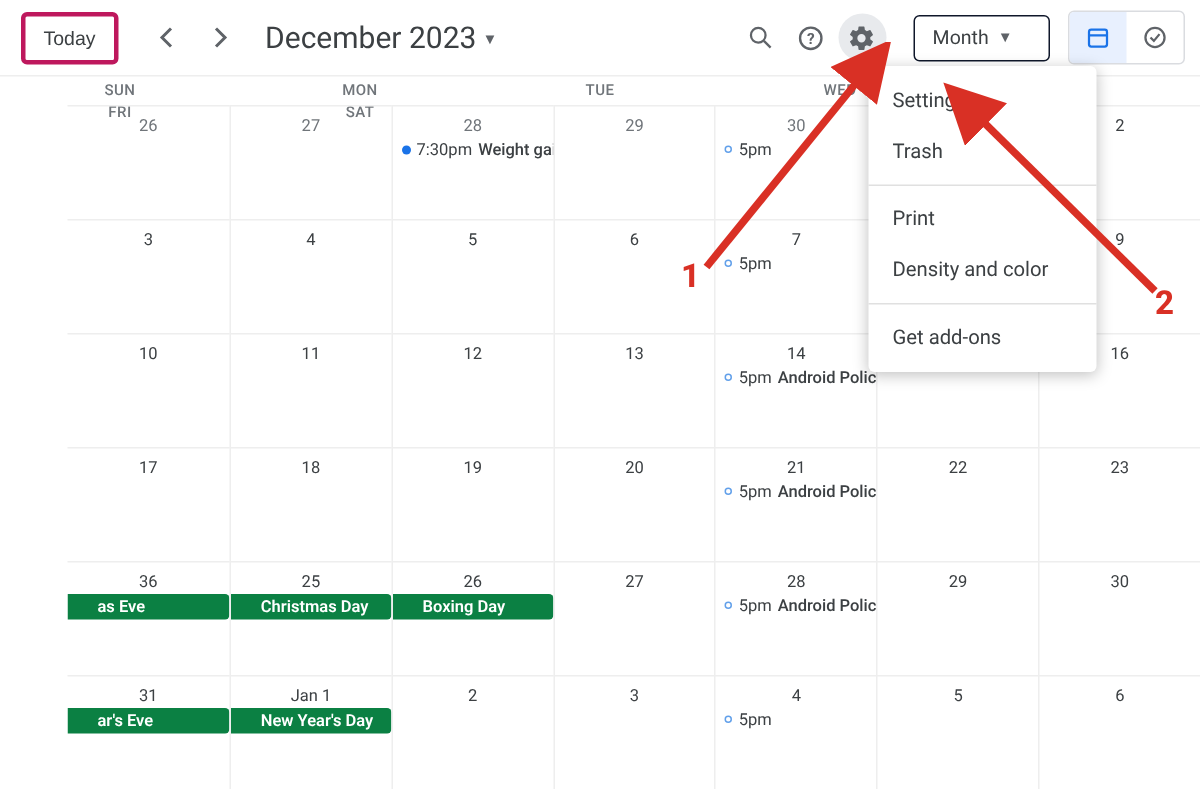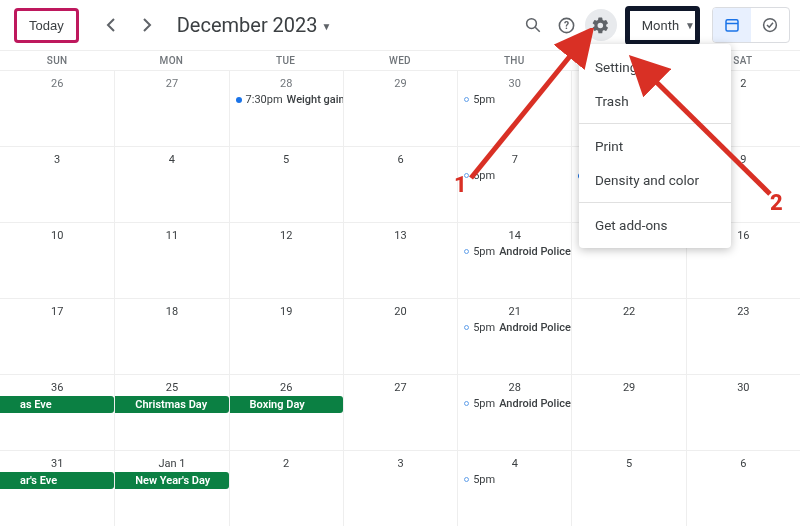--- a/index.html
+++ b/index.html
@@ -40,24 +40,24 @@
   .title {
     display: flex; align-items: center;
     margin-left: 8px; gap: 4px;
     font-size: 20px; color: #3c4043; cursor: pointer; text-align: center;
   }
   .title .tri { font-size: 10px; color: #5f6368; margin-top:3px;}
   .spacer { flex: 1; }
   .right-icons { display: flex; align-items: center; gap: 2px; }
   .gear-active { background: #e8eaed; }
   .view-select {
-    border: 5px solid #0f172a; border-radius: 4px;
-    padding: 7px 0 7px 12px;
+    border: 1px solid #0f172a; border-radius: 4px;
+    padding: 7px 24px 7px 12px;
     display: flex; align-items: center; gap: 6px;
-    font-size: 13px; cursor: pointer; margin-left:6px;
+    font-size: 13px; cursor: pointer; margin-left:16px;
   }
   .view-select .tri { font-size: 10px; color:#5f6368;}
   .toggle-group {
     display: flex; border: 1px solid #dadce0; border-radius: 4px;
     overflow: hidden; margin-left: 10px;
   }
   .toggle-btn {
     width: 38px; height: 34px;
     display:flex;align-items:center;justify-content:center;cursor:pointer;
   }
@@ -77,36 +77,37 @@
   .dd-item {
     padding: 9px 16px;
     font-size: 13.5px;
     color: #3c4043;
     cursor: pointer;
   }
   .dd-sep { height:1px; background:#e0e0e0; margin:5px 0; }
   
   .dow-row {
     display: grid;
-    grid-template-columns: repeat(7, 1fr);
+    grid-template-columns: repeat(5, 1fr);
     height: 20px;
     border-top: 1px solid #eee;
   }
   .dow {
     text-align: center;
     font-size: 10px;
     color: #70757a;
     font-weight: 500;
     padding-top: 4px;
     letter-spacing: .3px;
   }
   .grid {
     display: grid;
     grid-template-columns: repeat(7, 1fr);
     grid-template-rows: repeat(6, 76px);
+    margin-left: 45px;
   }
   .cell {
     border-top: 1px solid #eee;
     border-left: 1px solid #eee;
     position: relative;
     overflow: hidden;
   }
   .cell:nth-child(7n+1){ border-left: none; }
   .date {
     font-size: 11px;

